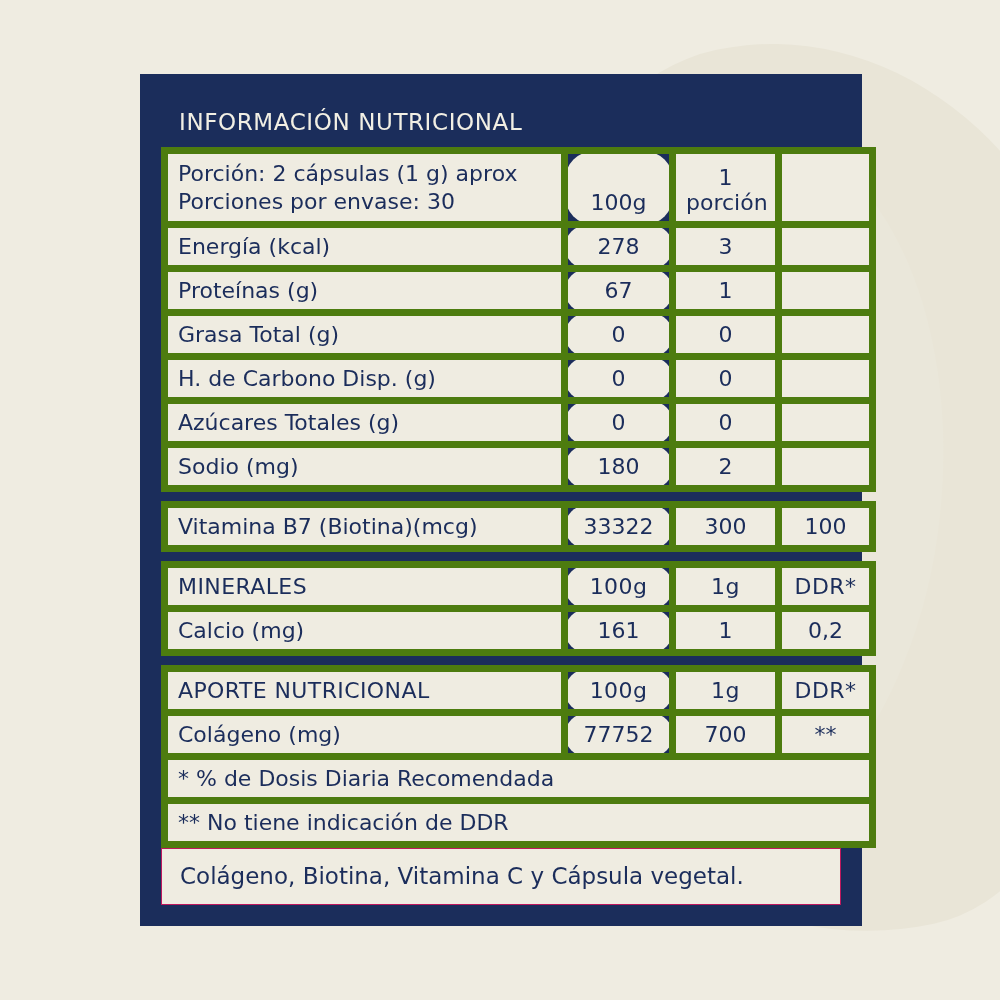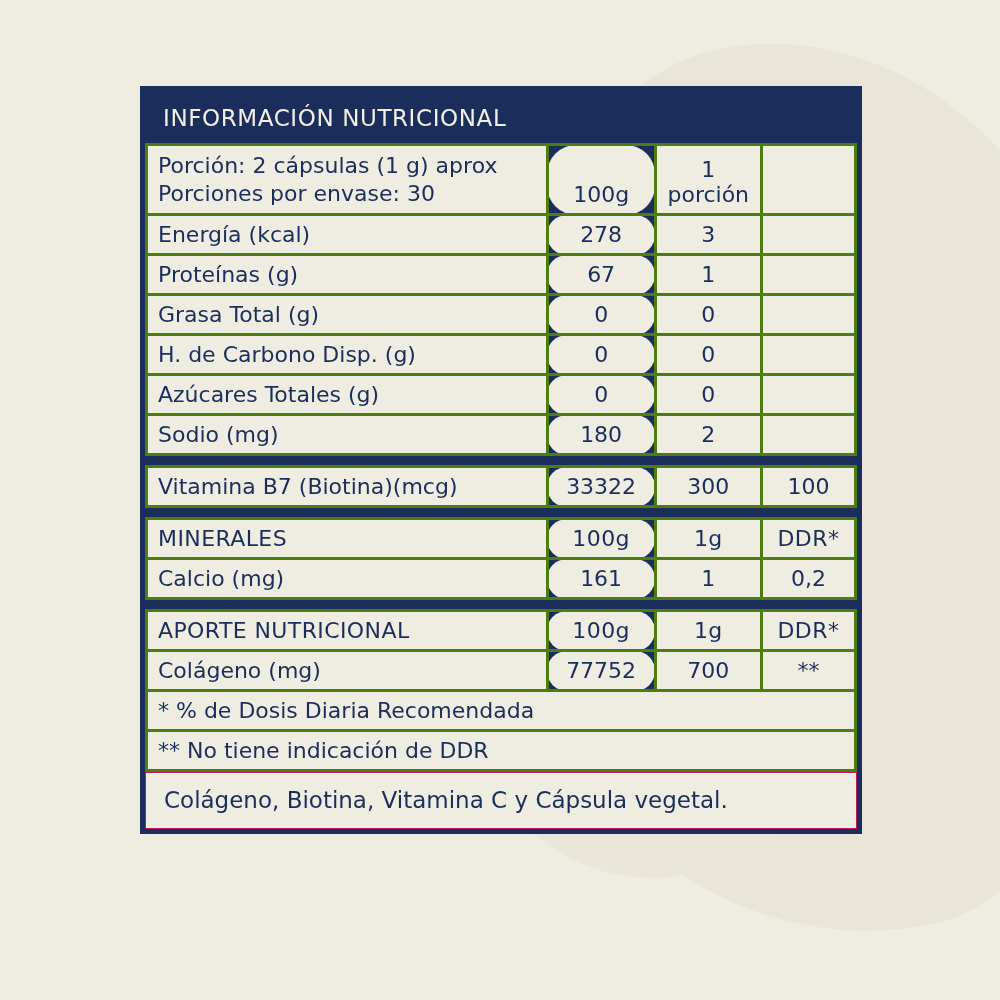--- a/index.html
+++ b/index.html
@@ -37,45 +37,45 @@
     border-radius: 55% 45% 50% 50% / 50% 50% 50% 50%;
     background: #eae7da;
     right: 60px;
     top: 120px;
     transform: rotate(8deg);
   }
 
   .panel {
     position: absolute;
     left: 140px;
-    top: 86px;
+    top: 74px;
     width: 722px;
     background: #1b2d5b;
     border: 5px solid #1b2d5b;
     box-sizing: border-box;
-    padding: 0;
+    padding: 16px;
   }
 
   .section-title {
     color: #f2efe4;
     font-size: 23px;
     letter-spacing: 0.6px;
     padding: 14px 0 12px 18px;
   }
 
   table.nut {
     width: 100%;
     border-collapse: collapse;
     table-layout: fixed;
   }
   table.nut td {
     background: #efece1;
     color: #1b2d5b;
     font-size: 22px;
-    border: 3px solid #4d7c0f;
+    border: 7px solid #4d7c0f;
     padding: 6px 10px;
     box-sizing: border-box;
   }
   .col-name { width: 400px; }
   .col-a { width: 108px; text-align: center; border-radius: 29px; }
   .col-b { width: 106px; text-align: center; }
   .col-c { width: 94px; text-align: center; }
   td.blank { border: 1px solid #1b2d5b; }
 
   .portion-cell {

